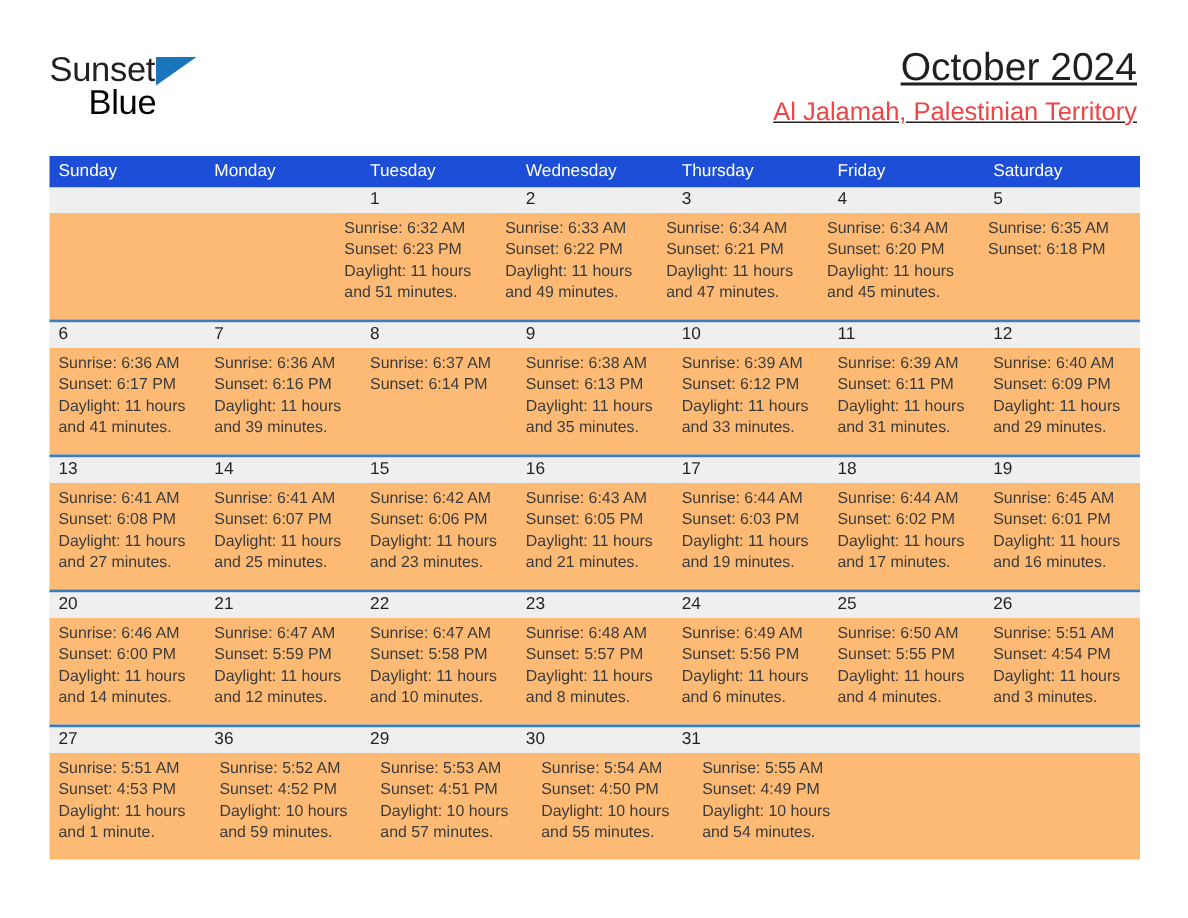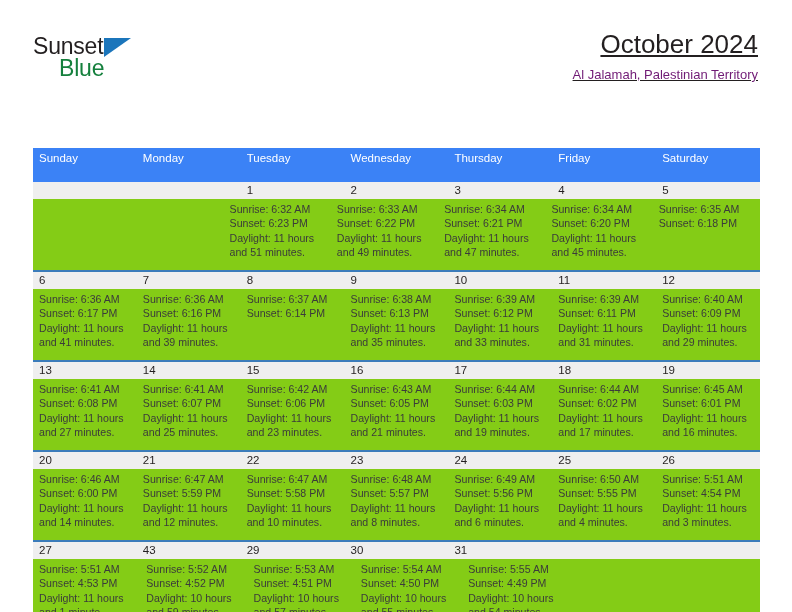--- a/index.html
+++ b/index.html
@@ -47,21 +47,21 @@
     color: #231f20;
     line-height: 26px;
     white-space: nowrap;
   }
   .logo-blue {
     position: absolute;
     left: 26px;
     top: 22px;
     font-size: 23px;
     letter-spacing: -0.2px;
-    color: #15803d;
+    color: #000000;
     line-height: 26px;
     white-space: nowrap;
   }
   .logo-tri {
     position: absolute;
     left: 71px;
     top: 5px;
     width: 0;
     height: 0;
     border-left: 27px solid #1b75bb;
@@ -76,39 +76,38 @@
     text-decoration: underline;
   }
   .month-title {
     font-size: 26px;
     color: #231f20;
     line-height: 32px;
     white-space: nowrap;
   }
   .location-title {
     margin-top: 6px;
-    font-size: 13px;
-    color: #701a75;
+    font-size: 17px;
+    color: #ef4444;
     line-height: 18px;
     white-space: nowrap;
   }
 
   
   .calendar {
     position: absolute;
     left: 33px;
     top: 104px;
     width: 727px;
   }
 
   .weekday-row {
     display: flex;
-    background: #3b82f6;
-    height: 34px;
-    margin-top: 44px;
+    background: #1d4ed8;
+    height: 21px;
   }
   .weekday {
     flex: 1 1 0;
     color: #ffffff;
     font-size: 11.5px;
     line-height: 21px;
     padding-left: 6px;
     box-sizing: border-box;
     white-space: nowrap;
     overflow: hidden;
@@ -120,21 +119,21 @@
   .week + .week {
     border-top: 2px solid #3b7cba;
   }
   .week-numbers {
     display: flex;
     background: #efefef;
     height: 17px;
   }
   .week-body {
     display: flex;
-    background: #84cc16;
+    background: #fdba74;
     height: 71px;
   }
   .daynum-cell {
     flex: 1 1 0;
     box-sizing: border-box;
     padding-left: 6px;
     font-size: 11.5px;
     line-height: 17px;
     color: #231f20;
     overflow: hidden;
@@ -372,21 +371,21 @@
           <div class="info-line">Sunrise: 5:51 AM</div>
           <div class="info-line">Sunset: 4:54 PM</div>
           <div class="info-line wrap">Daylight: 11 hours and 3 minutes.</div>
         </div>
       </div>
     </div>
 
     <div class="week">
       <div class="week-numbers">
         <div class="daynum-cell">27</div>
-        <div class="daynum-cell">43</div>
+        <div class="daynum-cell">36</div>
         <div class="daynum-cell">29</div>
         <div class="daynum-cell">30</div>
         <div class="daynum-cell">31</div>
         <div class="daynum-cell"></div>
         <div class="daynum-cell"></div>
       </div>
       <div class="week-body">
         <div class="info-cell">
           <div class="info-line">Sunrise: 5:51 AM</div>
           <div class="info-line">Sunset: 4:53 PM</div>

